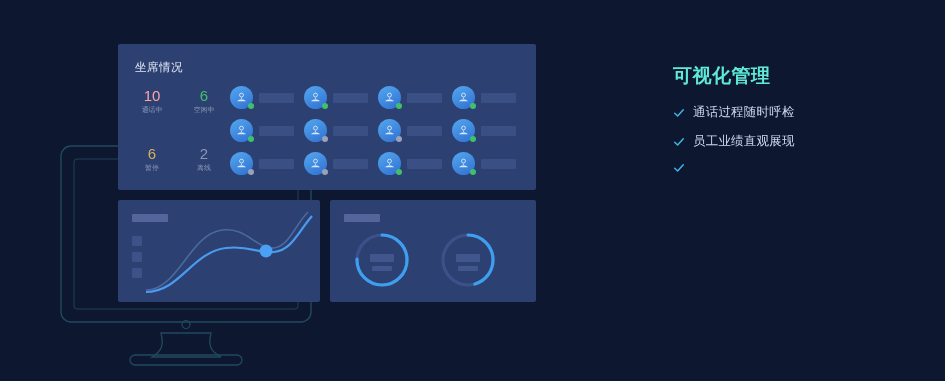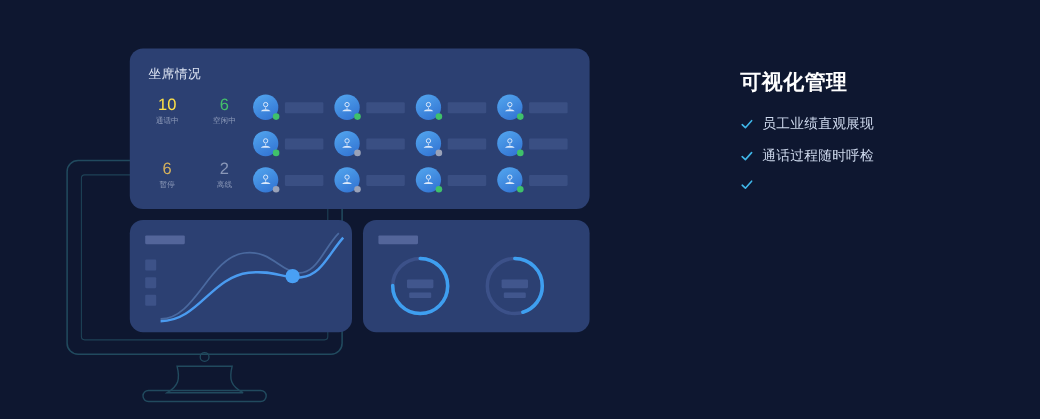--- a/index.html
+++ b/index.html
@@ -38,21 +38,21 @@
     position: absolute;
     left: 118px;
     top: 44px;
     width: 418px;
     height: 258px;
   }
 
   .card {
     position: absolute;
     background: #2c4072;
-    border-radius: 12px;
+    border-radius: 2px;
   }
 
   .card-seats {
     left: 0;
     top: 0;
     width: 418px;
     height: 146px;
   }
 
   .card-line {
@@ -202,21 +202,21 @@
     position: absolute;
     left: 673px;
     top: 64px;
     width: 245px;
   }
   .panel h1 {
     margin: 0;
     font-size: 19px;
     line-height: 24px;
     font-weight: bold;
-    color: #ffffff;
+    color: #5eead4;
     letter-spacing: 0.5px;
   }
   .panel .desc {
     margin: 19px 0 0 0;
     font-size: 12.5px;
     line-height: 21px;
     color: #b9c6de;
     letter-spacing: 0.2px;
   }
   .features {
@@ -254,21 +254,21 @@
   </svg>
 
   <div class="dash">
 
     <div class="card card-seats">
       <div class="seats-title">坐席情况</div>
 
       <div class="stats">
         <div class="stat-row">
           <div class="stat">
-            <div class="stat-value" style="color:#fde047">10</div>
+            <div class="stat-value" style="color:#fca5a5">10</div>
             <div class="stat-label">通话中</div>
           </div>
           <div class="stat">
             <div class="stat-value" style="color:#43c06a">6</div>
             <div class="stat-label">空闲中</div>
           </div>
         </div>
         <div class="stat-row" style="margin-top:22px">
           <div class="stat">
             <div class="stat-value" style="color:#d5b15c">6</div>
@@ -452,27 +452,27 @@
     </div>
   </div>
 
   <div class="panel">
     <h1>可视化管理</h1>
     <ul class="features" id="feature-list">
         <li>
           <svg class="check" viewBox="0 0 14 14">
             <path d="M2 7.4 L 5.4 10.6 L 12 3.2" fill="none" stroke="#3fb6e8" stroke-width="1.7" stroke-linecap="round" stroke-linejoin="round"></path>
           </svg>
-          <span>员工业绩直观展现</span>
+          <span>通话过程随时呼检</span>
         </li>
         <li>
           <svg class="check" viewBox="0 0 14 14">
             <path d="M2 7.4 L 5.4 10.6 L 12 3.2" fill="none" stroke="#3fb6e8" stroke-width="1.7" stroke-linecap="round" stroke-linejoin="round"></path>
           </svg>
-          <span>通话过程随时呼检</span>
+          <span>员工业绩直观展现</span>
         </li>
         <li>
           <svg class="check" viewBox="0 0 14 14">
             <path d="M2 7.4 L 5.4 10.6 L 12 3.2" fill="none" stroke="#3fb6e8" stroke-width="1.7" stroke-linecap="round" stroke-linejoin="round"></path>
           </svg>
         </li>
       </ul>
   </div>
 
 </div>

